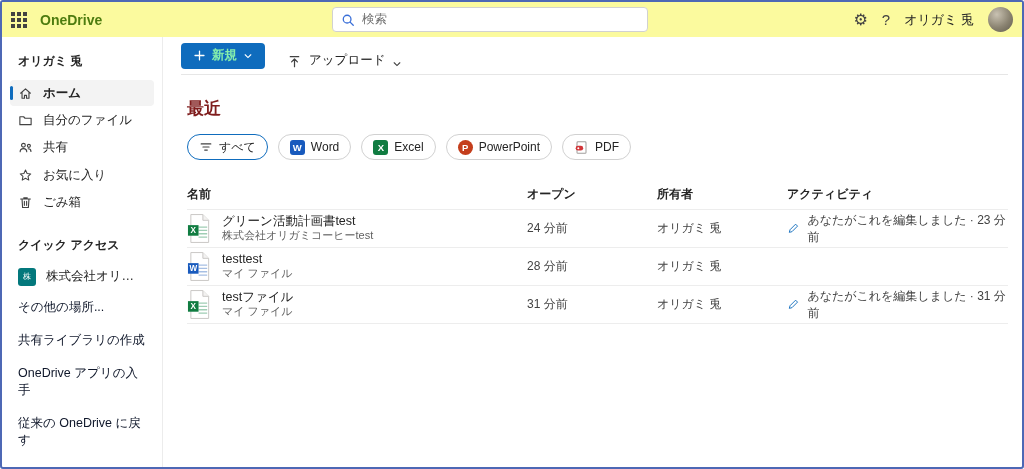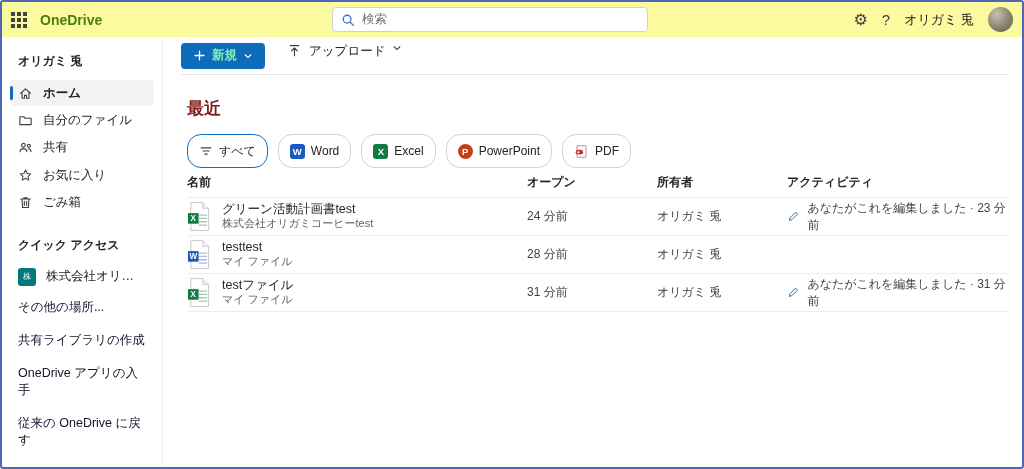--- a/index.html
+++ b/index.html
@@ -45,34 +45,34 @@
   .side-link{ font-size:12.5px; color:#0f172a; padding:8px 8px; cursor:pointer; text-decoration:none; display:block; }
   .side-spacer{ flex:1; }
 
   
   .main{ flex:1; display:flex; flex-direction:column; min-width:0; }
   .toolbar{ height:37px; display:flex; align-items:center; gap:14px; padding:0 14px 0 18px; flex:0 0 auto; }
   .toolbar-rule{ height:1px; background:#e6e6e6; margin:0 14px 0 18px; }
   .btn-new{ display:flex; align-items:center; gap:6px; background:#0f6cbd; color:#86efac; border:none;
             border-radius:4px; height:26px; padding:0 12px; font-size:12.5px; font-weight:bold;
             cursor:pointer; font-family:inherit; }
-  .btn-upload{ display:flex; align-items:flex-start; gap:7px; background:transparent; border:none; height:26px;
+  .btn-upload{ display:flex; align-items:flex-end; gap:7px; background:transparent; border:none; height:26px;
             padding:0 8px; font-size:12.5px; color:#242424; cursor:pointer; font-family:inherit; }
   .content{ padding:22px 14px 0 24px; flex:1; min-height:0; }
   .h-recent{ font-size:17px; font-weight:bold; color:#7f1d1d; }
   .pills{ display:flex; gap:10px; margin-top:14px; }
-  .pill{ display:flex; align-items:center; gap:6px; height:34px; padding:0 11px; border:1px solid #d1d1d1;
+  .pill{ display:flex; align-items:center; gap:6px; height:26px; padding:0 11px; border:1px solid #d1d1d1;
          border-radius:14px; background:#fff; font-size:12px; color:#242424; cursor:pointer; font-family:inherit; }
   .pill.selected{ border:1px solid #0f6cbd; }
   .badge{ width:15px; height:15px; border-radius:3px; color:#fff; font-size:9.5px; font-weight:bold;
           display:flex; align-items:center; justify-content:center; }
   .badge.round{ border-radius:50%; }
 
   .grid{ display:grid; grid-template-columns:340px 130px 130px 1fr; align-items:center; }
-  .thead{ height:30px; margin-top:0; border-bottom:1px solid #ededed; font-size:12px; font-weight:bold; color:#242424;font-family:Liberation Serif, serif; }
+  .thead{ height:30px; margin-top:20px; border-bottom:1px solid #ededed; font-size:12px; font-weight:bold; color:#242424;font-family:Liberation Serif, serif; }
   .trow{ height:38px; border-bottom:1px solid #ededed; font-size:12px; color:#424242; cursor:pointer; }
   .name-cell{ display:flex; align-items:center; gap:10px; min-width:0; }
   .name-main{ font-size:12.5px; color:#242424; line-height:1.25; }
   .name-sub{ font-size:11px; color:#616161; line-height:1.25; }
   .act-cell{ display:flex; align-items:center; gap:8px; }
 </style>
 </head>
 <body>
 
 <div class="screen">

